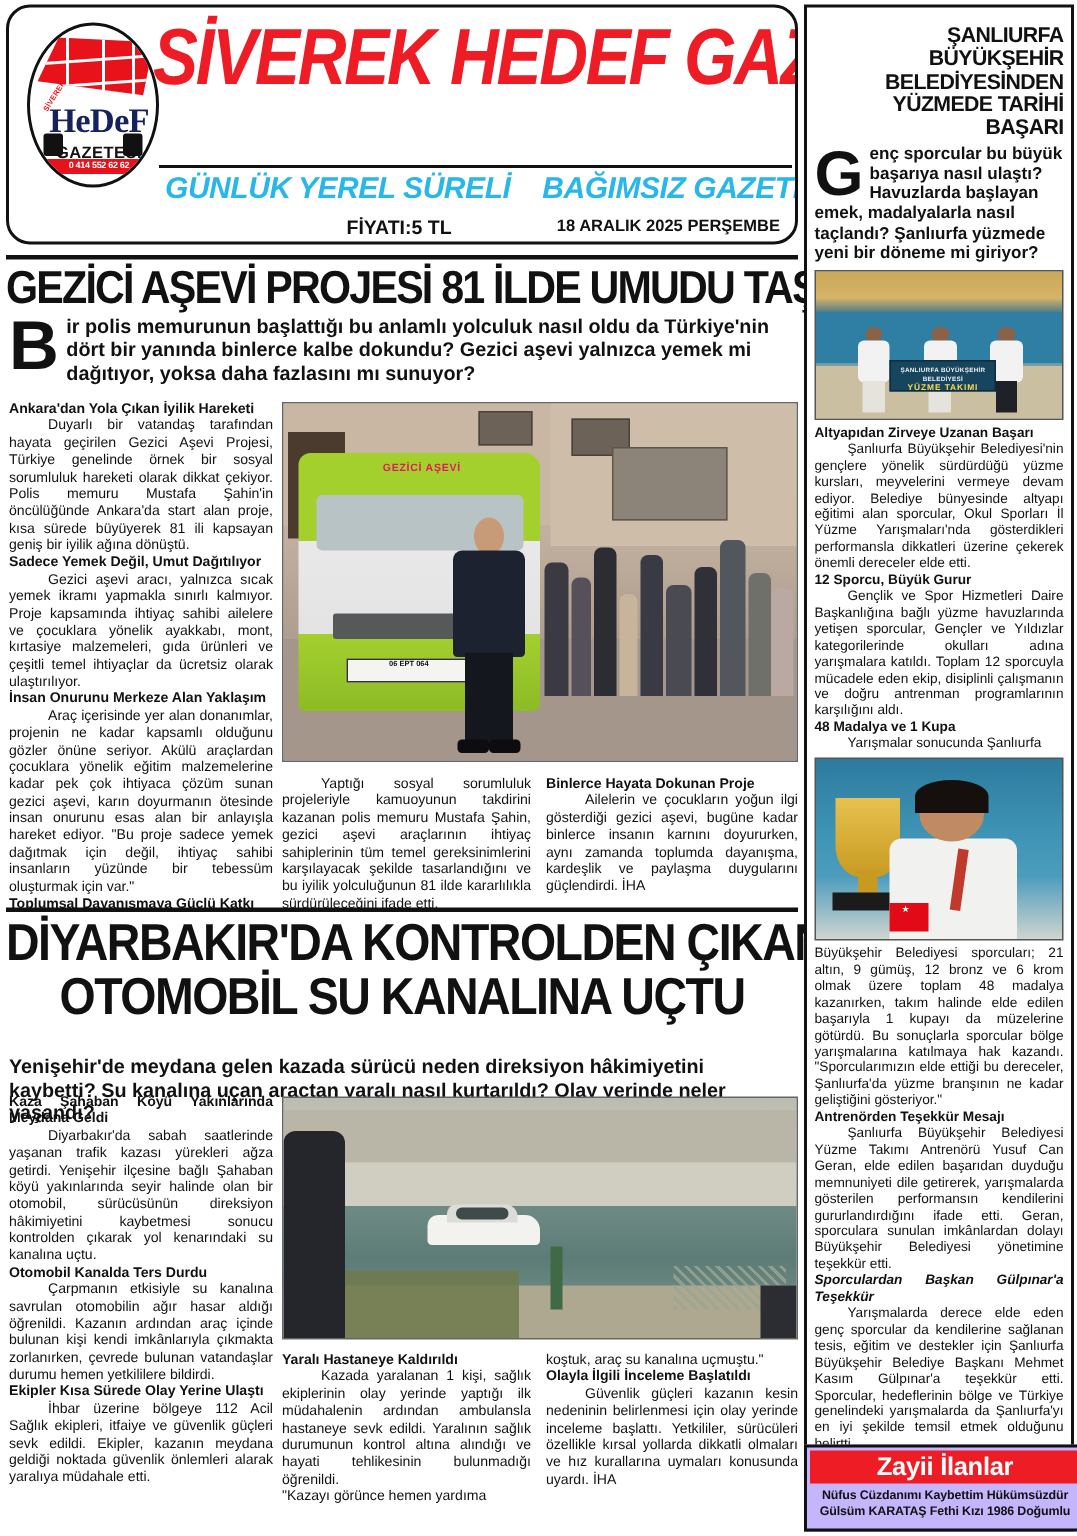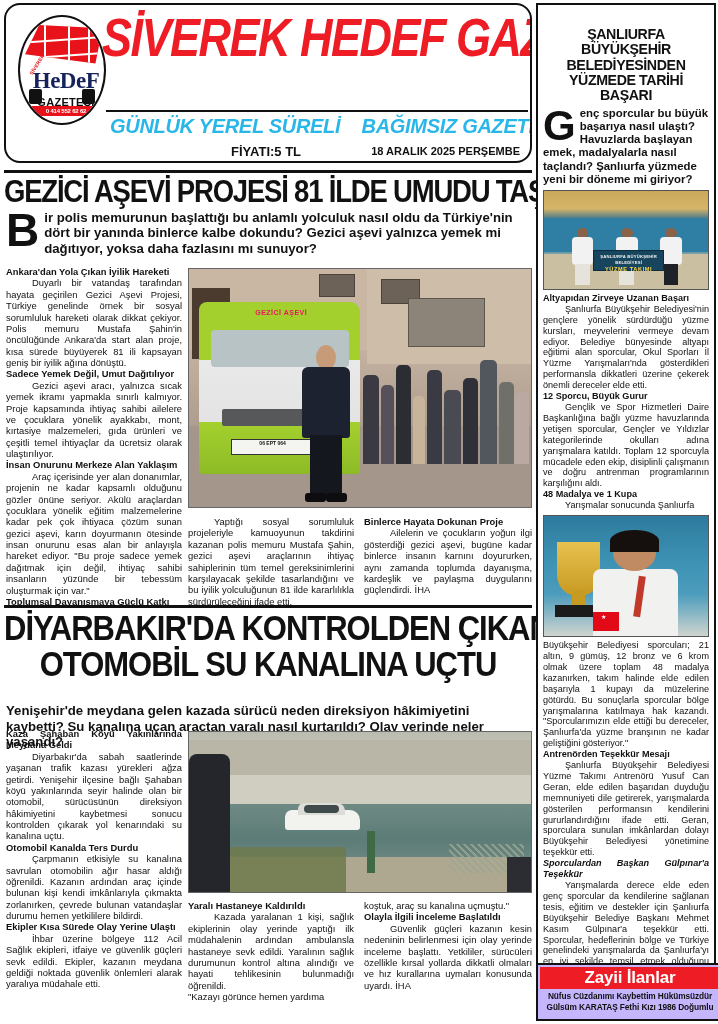--- a/index.html
+++ b/index.html
@@ -74,22 +74,22 @@
   .info-row .yil{position:absolute;left:52px;top:0;white-space:nowrap;margin-top:28px;}
   .info-row .fiyat{position:absolute;left:215px;top:0;white-space:nowrap;}
   .info-row .tarih{position:absolute;right:8px;top:1px;font-size:11px;white-space:nowrap;}
 
   
   .rightcol{
     position:absolute;left:536px;top:3px;width:180px;height:1018px;
     border:2px solid #111;box-sizing:border-box;background:#fff;padding:4px 5px;
   }
   .rc-head{
-    font-size:14.2px;font-weight:bold;line-height:1.08;text-align:center;color:#111;
-    letter-spacing:-.4px;margin:18px 0 3px;
+    font-size:14.2px;font-weight:bold;line-height:1.08;text-align:right;color:#111;
+    letter-spacing:-.4px;margin:8px 0 3px;
   }
   .rc-lead{
     font-size:11.4px;line-height:1.16;font-weight:bold;color:#111;text-align:left;
   }
   .rc-lead .drop{
     float:left;font-size:42px;line-height:.82;font-weight:bold;padding:2px 4px 0 0;
   }
   .rc-photo{
     position:relative;width:100%;height:100px;margin:4px 0 3px;overflow:hidden;
     border:1px solid #555;box-sizing:border-box;

